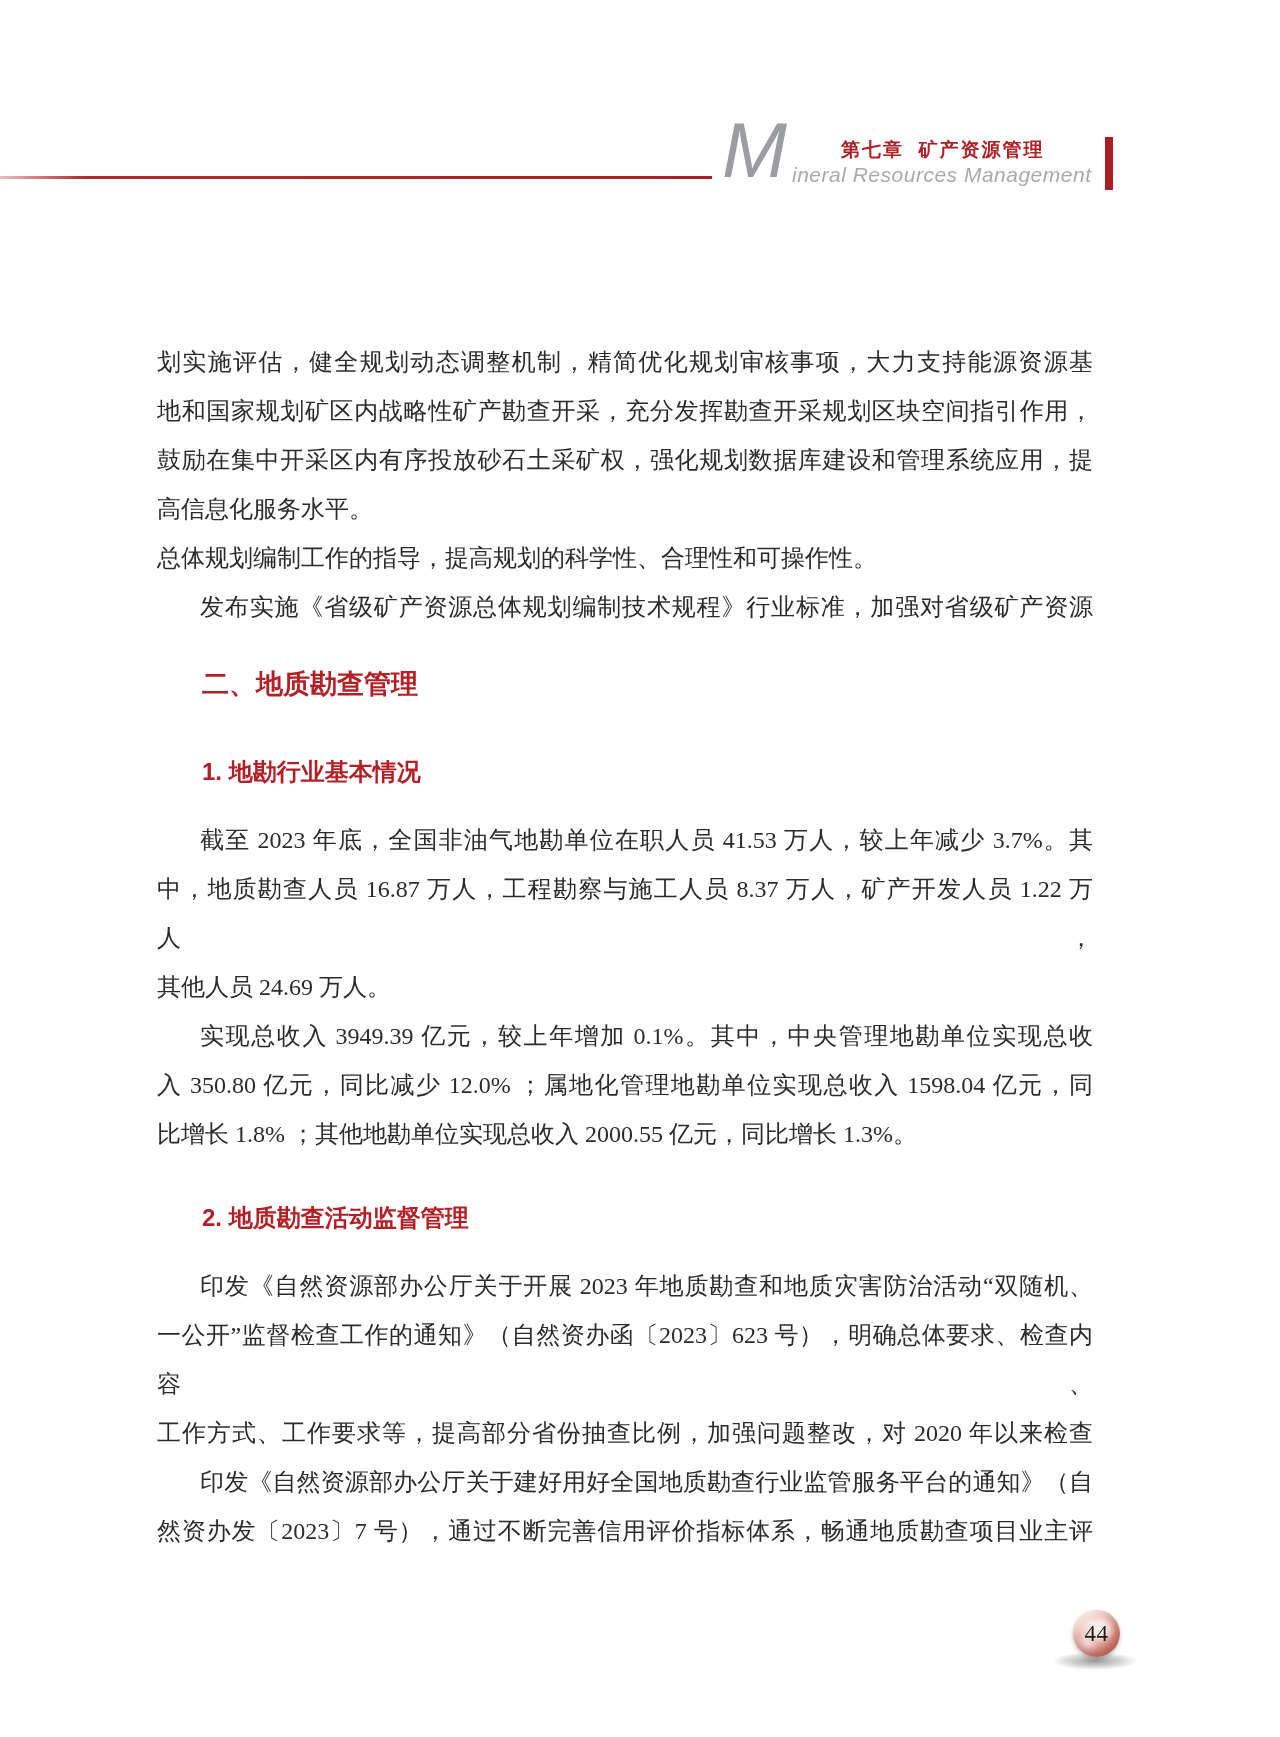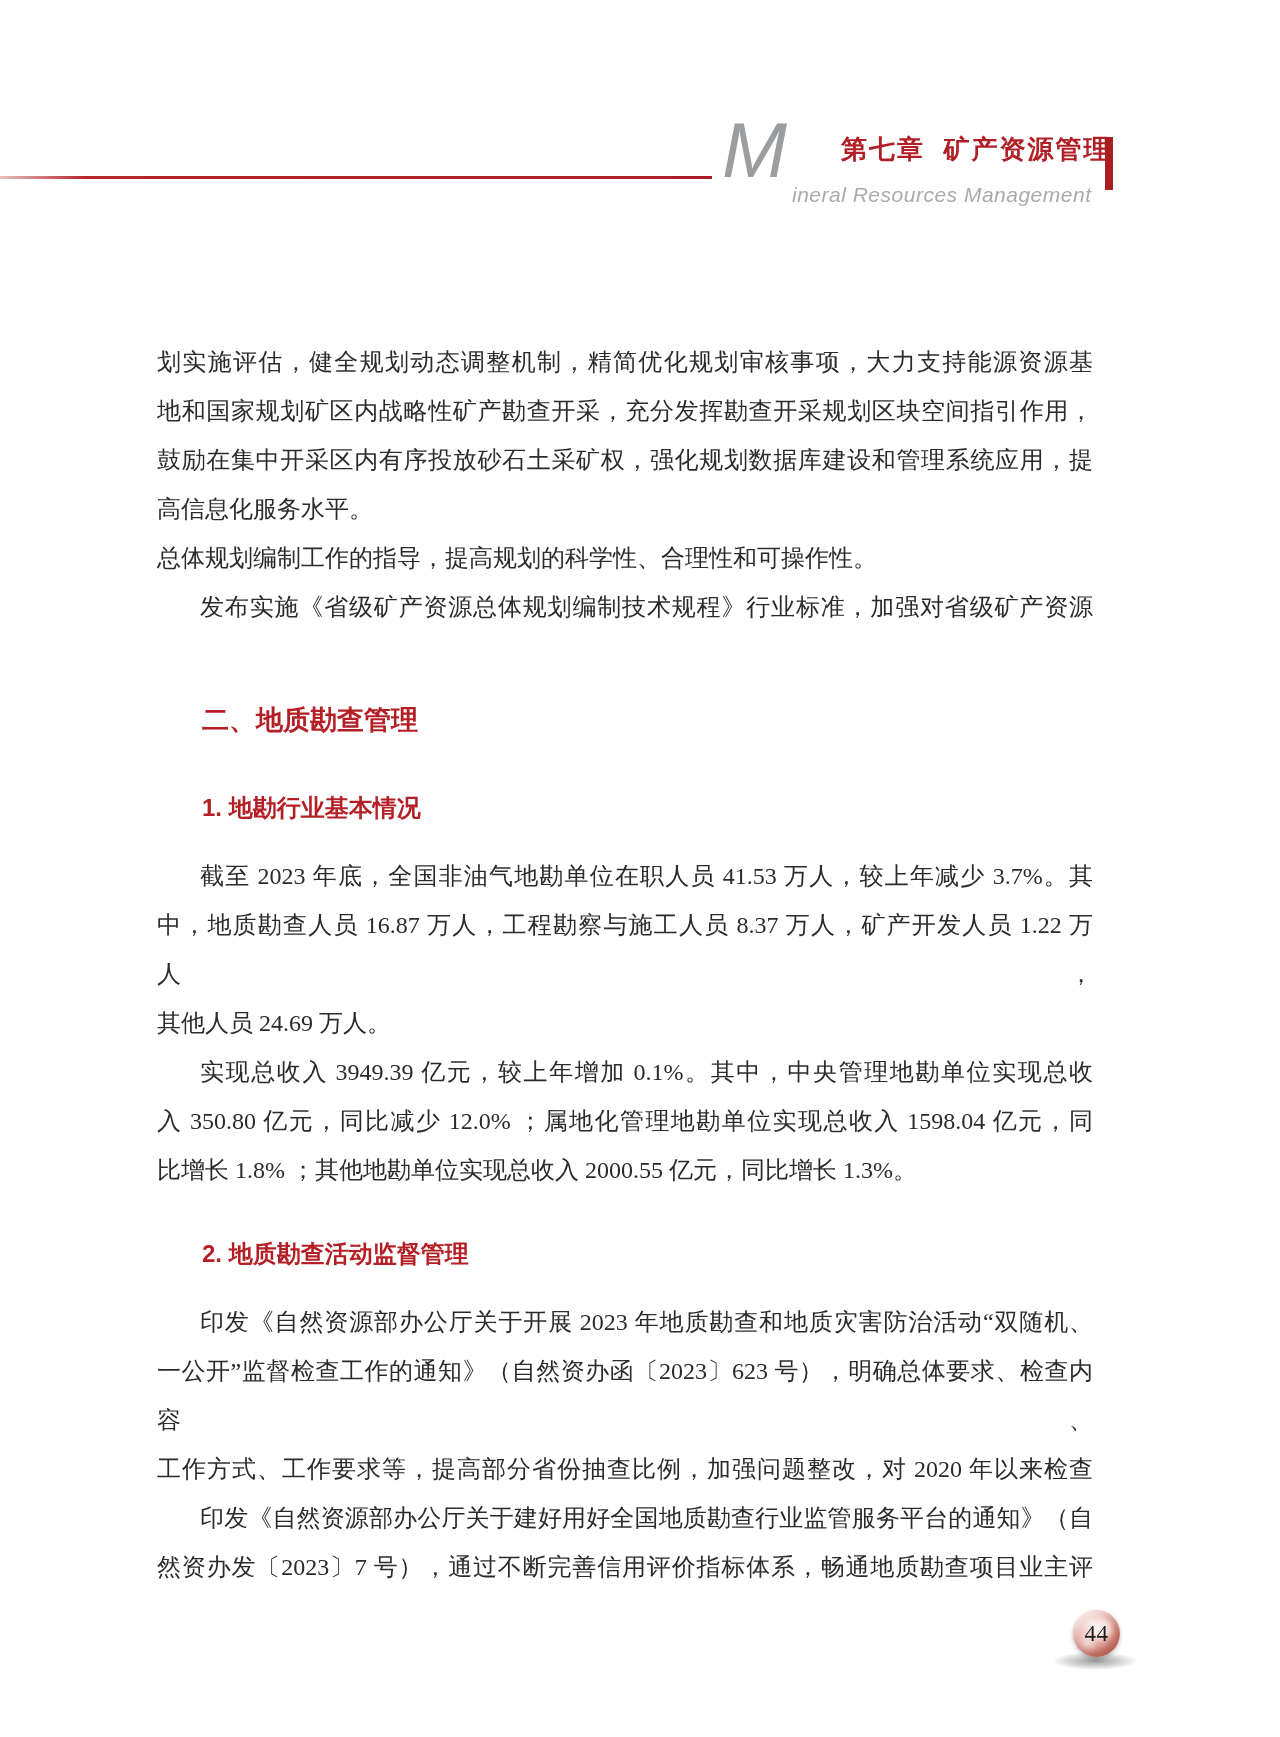--- a/index.html
+++ b/index.html
@@ -17,28 +17,28 @@
   }
   .hdr-m{
     position:absolute;left:722px;top:118px;
     font-family:"Liberation Sans","DejaVu Sans",sans-serif;
     font-style:italic;font-size:78px;line-height:64px;font-weight:400;
     color:#9b9da1;letter-spacing:0;
   }
   .hdr-cn{
     position:absolute;left:841px;top:136px;
     font-family:"Liberation Sans","DejaVu Sans",sans-serif;
-    font-weight:bold;font-size:26px;line-height:27px;color:#b01f25;
+    font-weight:bold;font-size:19px;line-height:27px;color:#b01f25;
     letter-spacing:2px;white-space:pre;
   }
   .hdr-en{
     position:absolute;left:792px;top:164px;
     font-family:"Liberation Sans","DejaVu Sans",sans-serif;
     font-style:italic;font-size:21px;line-height:22px;color:#a8aaad;
-    letter-spacing:.5px;white-space:pre;margin-top:20px;
+    letter-spacing:.5px;white-space:pre;
   }
   .hdr-bar{
     position:absolute;left:1105px;top:137px;width:8px;height:53px;
     background:#aa1d23;
   }
 
   
   .content{
     position:absolute;left:157px;top:338px;width:936px;
     font-size:24px;line-height:49px;
@@ -48,21 +48,21 @@
   .tline.fill{text-align:justify;text-align-last:justify;}
   .tline.end{text-align:left;text-align-last:left;}
   .tline.ind{padding-left:43px;box-sizing:border-box;}
 
   .h2,.h3{
     font-family:"Liberation Sans","DejaVu Sans",sans-serif;
     font-weight:bold;color:#b41f26;margin-left:45px;
   }
   .h2{font-size:27px;line-height:32px;}
   .h3{font-size:24px;line-height:30px;}
-  .para + .h2{margin-top:72px;}
+  .para + .h2{margin-top:36px;}
   .h2 + .h3{margin-top:57px;}
   .para + .h3{margin-top:44px;}
   .h3{margin-bottom:29px;}
 
   
   .badge-shadow{
     position:absolute;left:1053px;top:1652px;width:84px;height:18px;
     background:radial-gradient(ellipse at center, rgba(40,40,40,.45) 0%, rgba(40,40,40,.18) 45%, rgba(40,40,40,0) 72%);
     border-radius:50%;
   }

